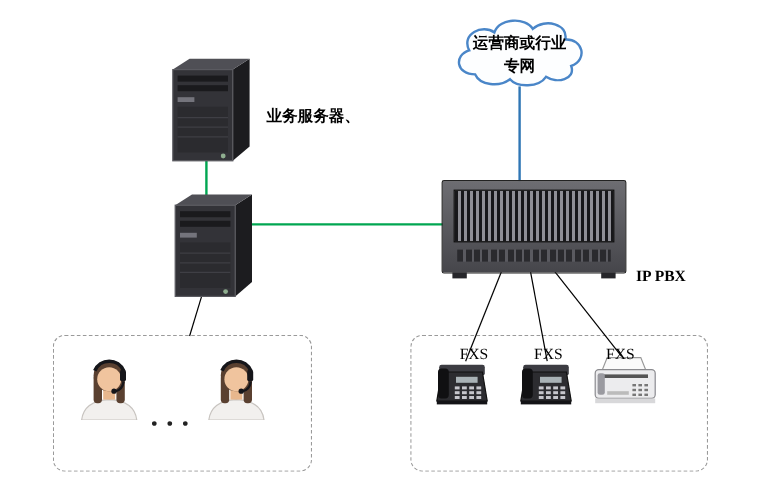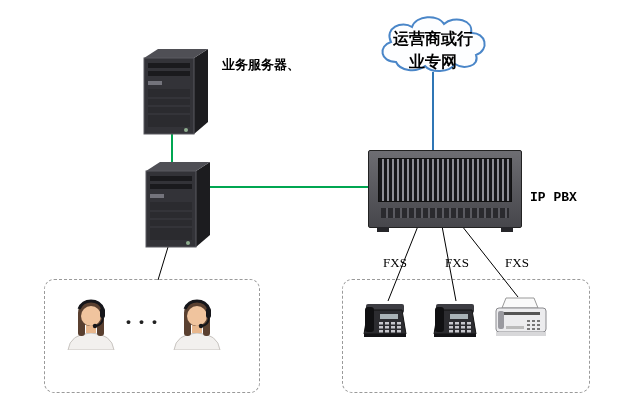--- a/index.html
+++ b/index.html
@@ -1,34 +1,34 @@
 <!DOCTYPE html>
 <html><head>
 <meta charset="utf-8">
 <style>
   html,body{margin:0;padding:0;background:#fff;}
   .canvas{position:relative;width:640px;height:400px;background:#ffffff;
           font-family:"Liberation Serif", serif;overflow:hidden;}
   #edges{position:absolute;left:0;top:0;width:640px;height:400px;z-index:1;pointer-events:none;}
   .node{position:absolute;z-index:2;}
-  .lbl{position:absolute;z-index:3;color:#000;font-size:13px;font-weight:bold;line-height:1.35;}
+  .lbl{position:absolute;z-index:3;color:#000;font-size:13px;font-weight:bold;line-height:1.35;margin-top:32px;}
   .center{text-align:center;}
   .dashed-box{position:absolute;z-index:0;border:1px dashed #9a9a9a;border-radius:10px;background:#fff;}
   .dots{font-size:24px;font-weight:bold;letter-spacing:5px;color:#222;}
   
   .pbx{position:absolute;left:368px;top:150px;width:152px;height:76px;z-index:2;
        background:linear-gradient(#6d6d72,#46464b);border:1px solid #222;border-radius:2px;}
   .pbx-slats{position:absolute;left:9px;right:9px;top:7px;height:42px;border:1px solid #111;
        background:repeating-linear-gradient(90deg,#17171a 0px,#17171a 3px,#8f8f96 3px,#8f8f96 5px);}
   .pbx-vents{position:absolute;left:12px;right:12px;bottom:9px;height:10px;
        background:repeating-linear-gradient(90deg,#2a2a2e 0px,#2a2a2e 5px,#5a5a60 5px,#5a5a60 7px);}
   .pbx-foot{position:absolute;bottom:-5px;width:12px;height:5px;background:#26262a;}
   .pbx-foot.l{left:8px;} .pbx-foot.r{right:8px;}
   .cloud-text{position:absolute;left:0;right:0;top:15px;margin:auto;width:80px;
-       text-align:center;font-size:16px;font-weight:bold;line-height:1.45;z-index:3;}
+       text-align:center;font-size:13px;font-weight:bold;line-height:1.45;z-index:3;}
 </style>
 </head>
 <body>
 
 <div class="canvas">
 
   <svg id="edges">
       <line x1="172" y1="134" x2="172" y2="163" stroke="#00a651" stroke-width="2"></line>
       <line x1="205" y1="187" x2="369" y2="187" stroke="#00a651" stroke-width="2"></line>
       <line x1="433" y1="72" x2="433" y2="151" stroke="#2f76b5" stroke-width="2"></line>
@@ -84,21 +84,21 @@
       <circle cx="50" cy="88" r="2" fill="#8fae8f"></circle>
     </svg>
   </div>
 
   <div class="pbx">
     <div class="pbx-slats"></div>
     <div class="pbx-vents"></div>
     <div class="pbx-foot l"></div>
     <div class="pbx-foot r"></div>
   </div>
-  <div class="lbl" style="left:530px;top:189px;font-family:Liberation Mono, monospace;">IP PBX</div>
+  <div class="lbl" style="left:530px;top:189px;">IP PBX</div>
 
   <div class="lbl center" style="left:378px;top:254px;width:34px;font-weight:normal;">FXS</div>
   <div class="lbl center" style="left:440px;top:254px;width:34px;font-weight:normal;">FXS</div>
   <div class="lbl center" style="left:500px;top:254px;width:34px;font-weight:normal;">FXS</div>
 
   <div class="node" style="left:60px;top:292px;">
     <svg width="62" height="58" viewBox="0 0 62 58">
       <path d="M8 58 Q10 42 31 41 Q52 42 54 58 Z" fill="#f2f0ee" stroke="#c8c4c0"></path>
       <rect x="26" y="32" width="10" height="9" fill="#e8b78d"></rect>
       <circle cx="31" cy="21" r="13" fill="#5a4030"></circle>

